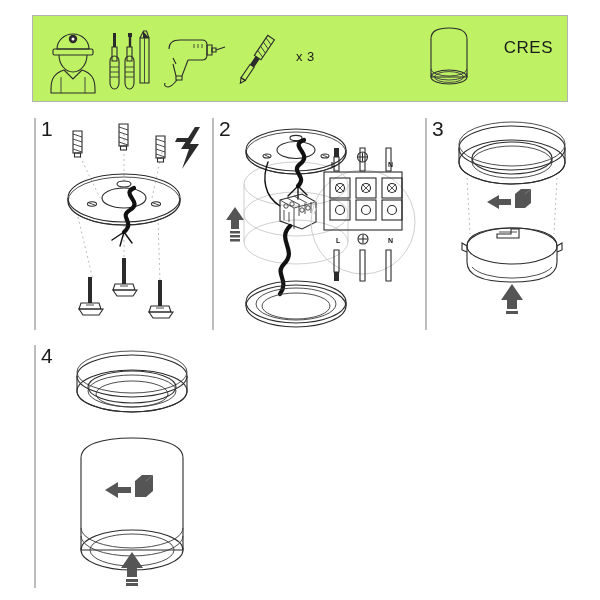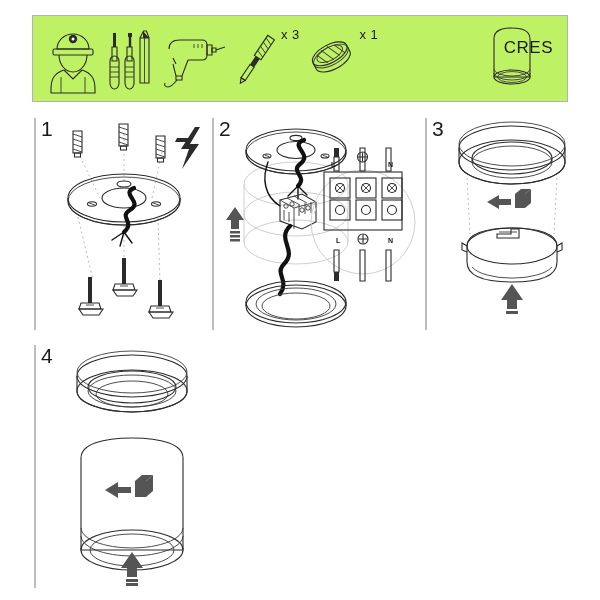--- a/index.html
+++ b/index.html
@@ -16,21 +16,21 @@
     border:1.5px solid #b3b3b3;background:#bef264;box-sizing:border-box;
   }
   .brand{
     position:absolute;right:14px;top:22px;
     font-size:17px;letter-spacing:.5px;font-weight:400;color:#1a1a1a;
   }
   .parts-row{
     position:absolute;left:14px;top:4px;height:80px;
     display:flex;align-items:center;gap:7px;
   }
-  .part{display:flex;align-items:flex-start;gap:1px;}
+  .part{display:flex;align-items:center;gap:16px;}
   .qty{font-size:13px;color:#1a1a1a;padding-bottom:8px;letter-spacing:.4px;}
 
   
   .vrule{position:absolute;width:2px;background:#bdbdbd;}
   .step-num{
     position:absolute;font-size:21px;color:#1a1a1a;font-weight:400;
     font-family:"Liberation Sans", sans-serif;
   }
   .art{position:absolute;}
   svg{display:block;overflow:visible;}
@@ -108,32 +108,20 @@
             <path class="ln" d="M20 6 l8 0 0 24 -8 0z"></path>
             <path class="ln-t" d="M20 9 l8 3 M20 14 l8 3 M20 19 l8 3 M20 24 l8 3"></path>
             <path class="solid-dk" d="M21.5 30 l5 0 0 10 -5 0z"></path>
             <path class="ln" d="M21.5 40 l5 0 0 16 -5 0z"></path>
             <path class="ln" d="M21.5 56 l2.5 5 2.5 -5z"></path>
           </g>
         </svg>
         <span class="qty">x 3</span>
       </div>
 
-      <div class="part">
-        <svg width="52" height="66" viewBox="0 0 52 66">
-          <g transform="rotate(-28 26 33)">
-            <ellipse class="ln" cx="26" cy="26" rx="19" ry="9"></ellipse>
-            <ellipse class="ln-t" cx="26" cy="28.5" rx="19" ry="9"></ellipse>
-            <path class="ln" d="M7 26 l0 7 a19 9 0 0 0 38 0 l0 -7"></path>
-            <ellipse class="ln-t" cx="26" cy="26" rx="14" ry="6.5"></ellipse>
-            <path class="ln-t" d="M14 21 l6 12 M20 19 l7 14 M27 18 l7 14 M34 20 l6 12"></path>
-          </g>
-        </svg>
-        <span class="qty">x 1</span>
-      </div>
 
       <div class="part" style="margin-left:96px;">
         <svg width="62" height="70" viewBox="0 0 62 70">
           <path class="ln" d="M13 14 C13 6 19 3 31 3 C43 3 49 6 49 14 l0 38 -36 0z"></path>
           <ellipse class="ln" cx="31" cy="52" rx="18" ry="7"></ellipse>
           <path class="ln-t" d="M13 44 a18 7 0 0 0 36 0"></path>
           <path class="ln-t" d="M13 48 a18 7 0 0 0 36 0"></path>
           <ellipse class="ln-t" cx="31" cy="52" rx="14.5" ry="5.4"></ellipse>
         </svg>
       </div>

